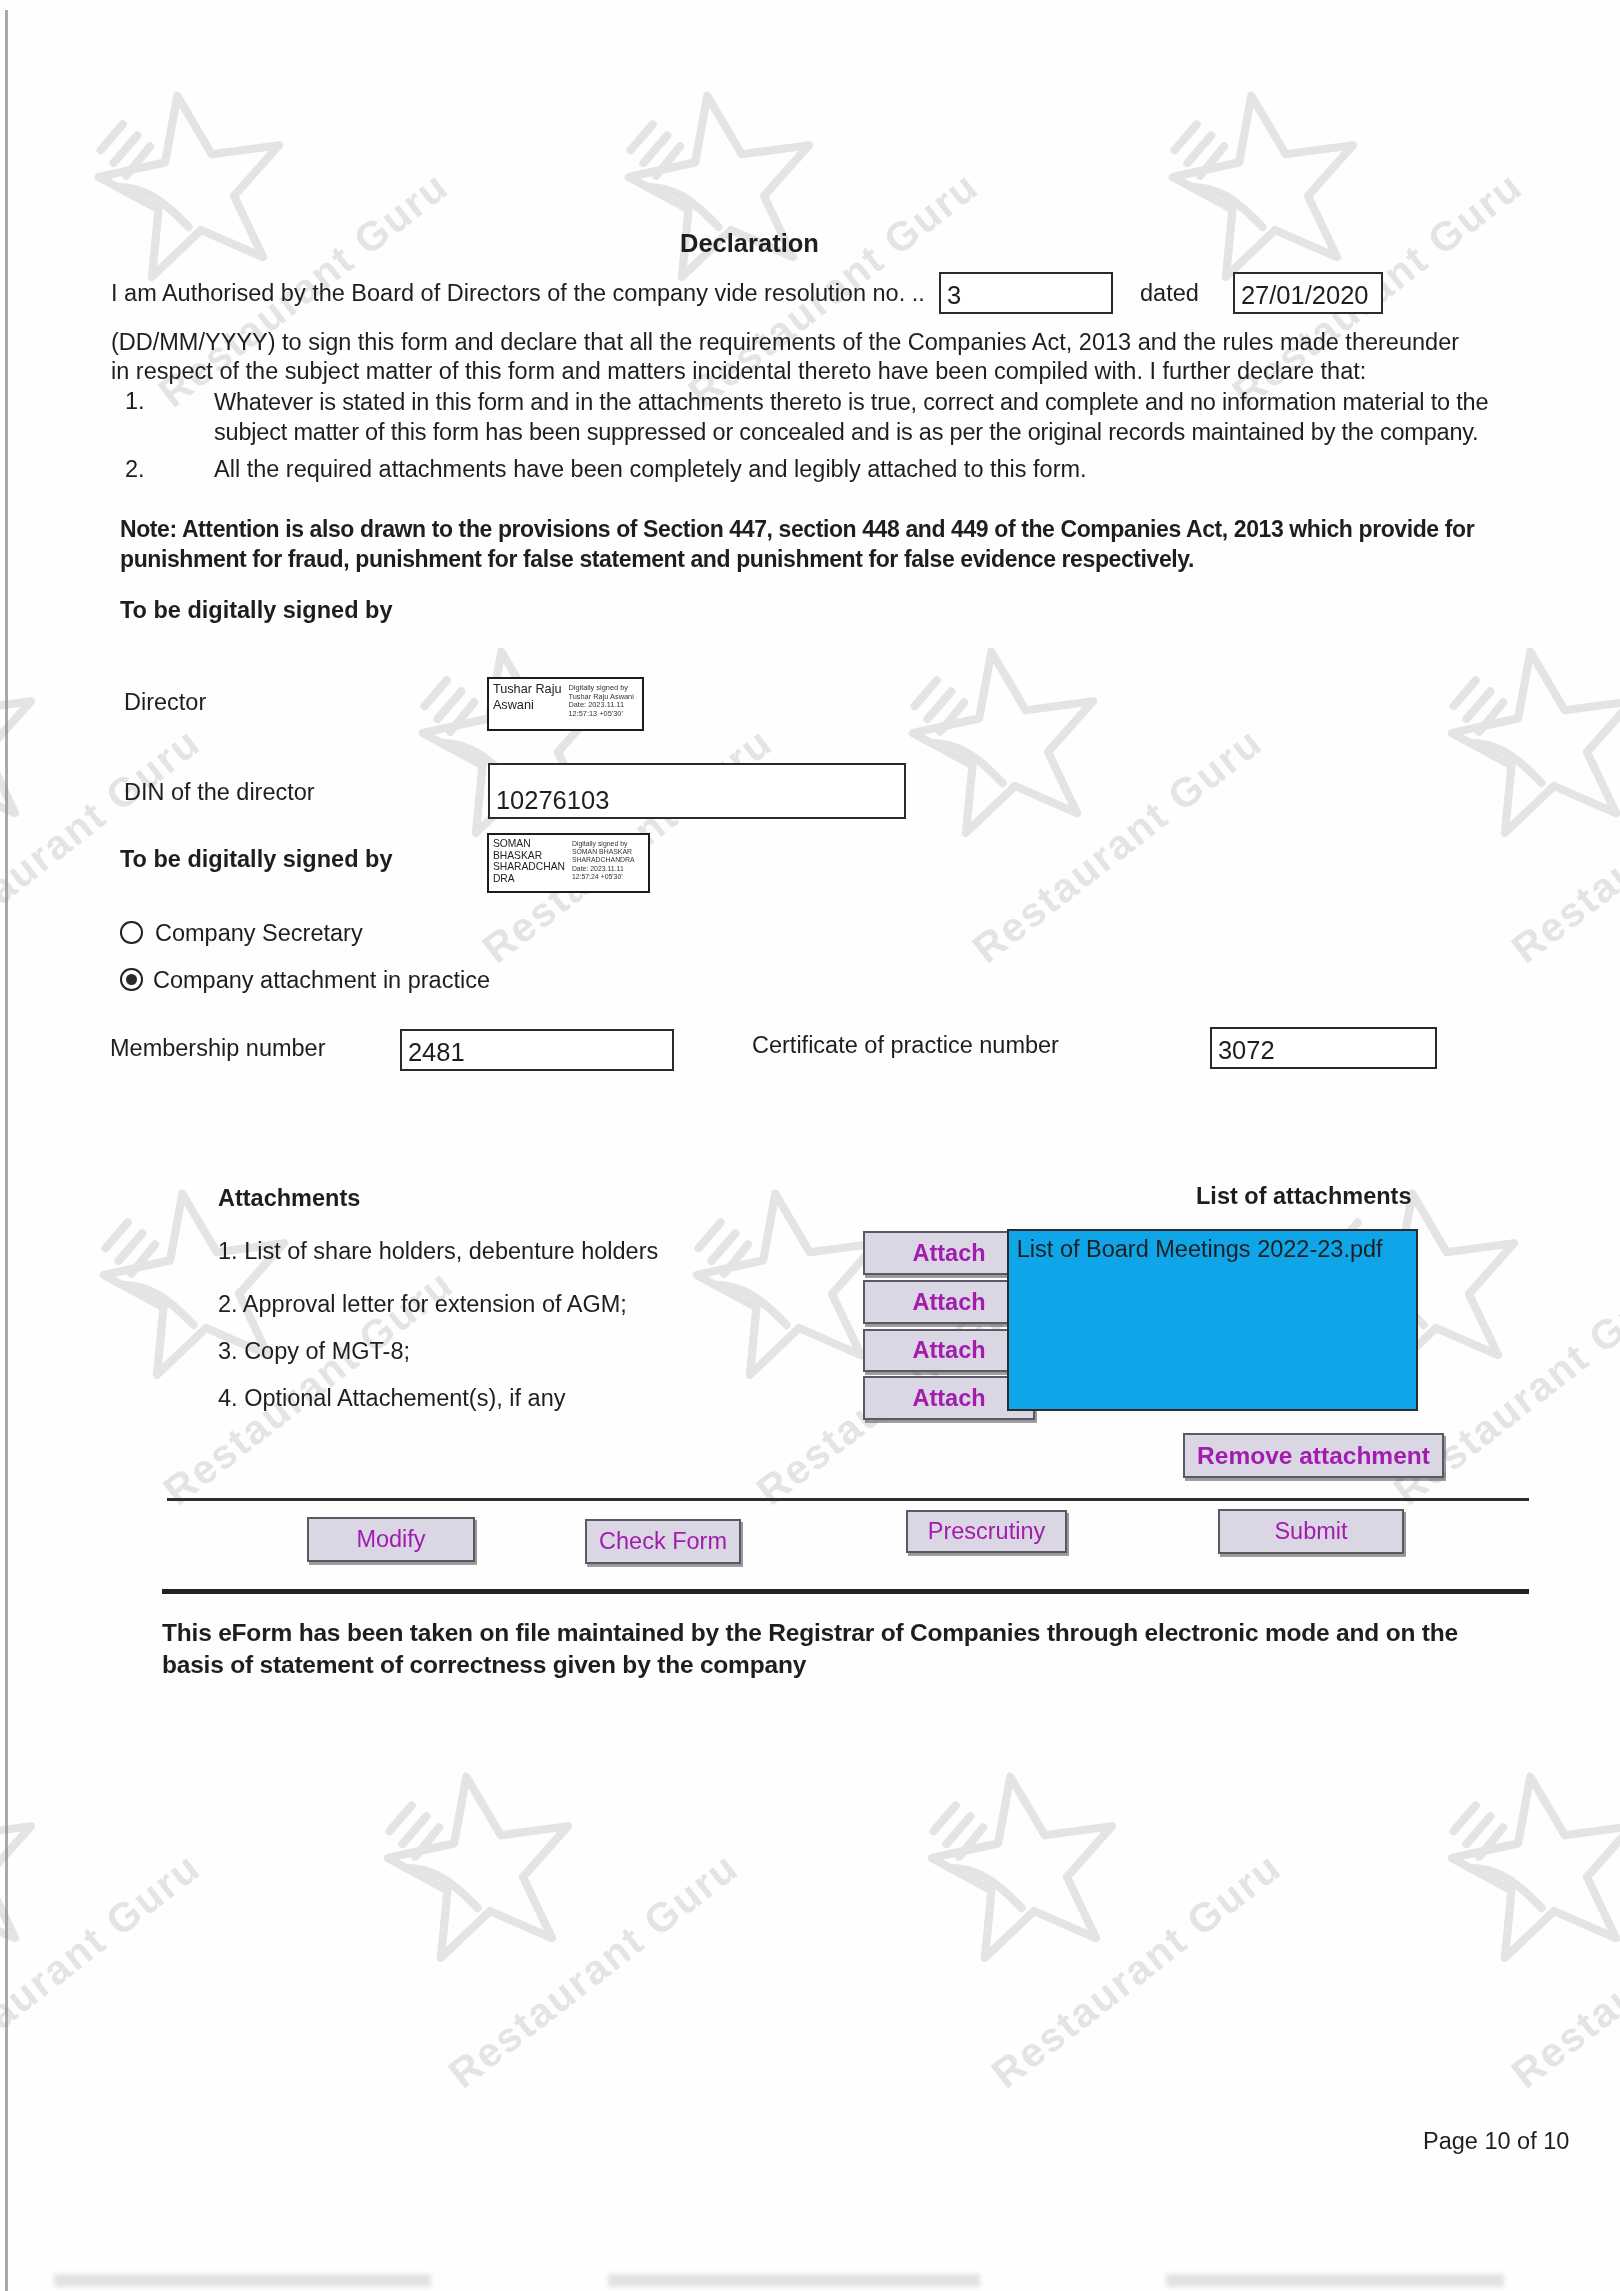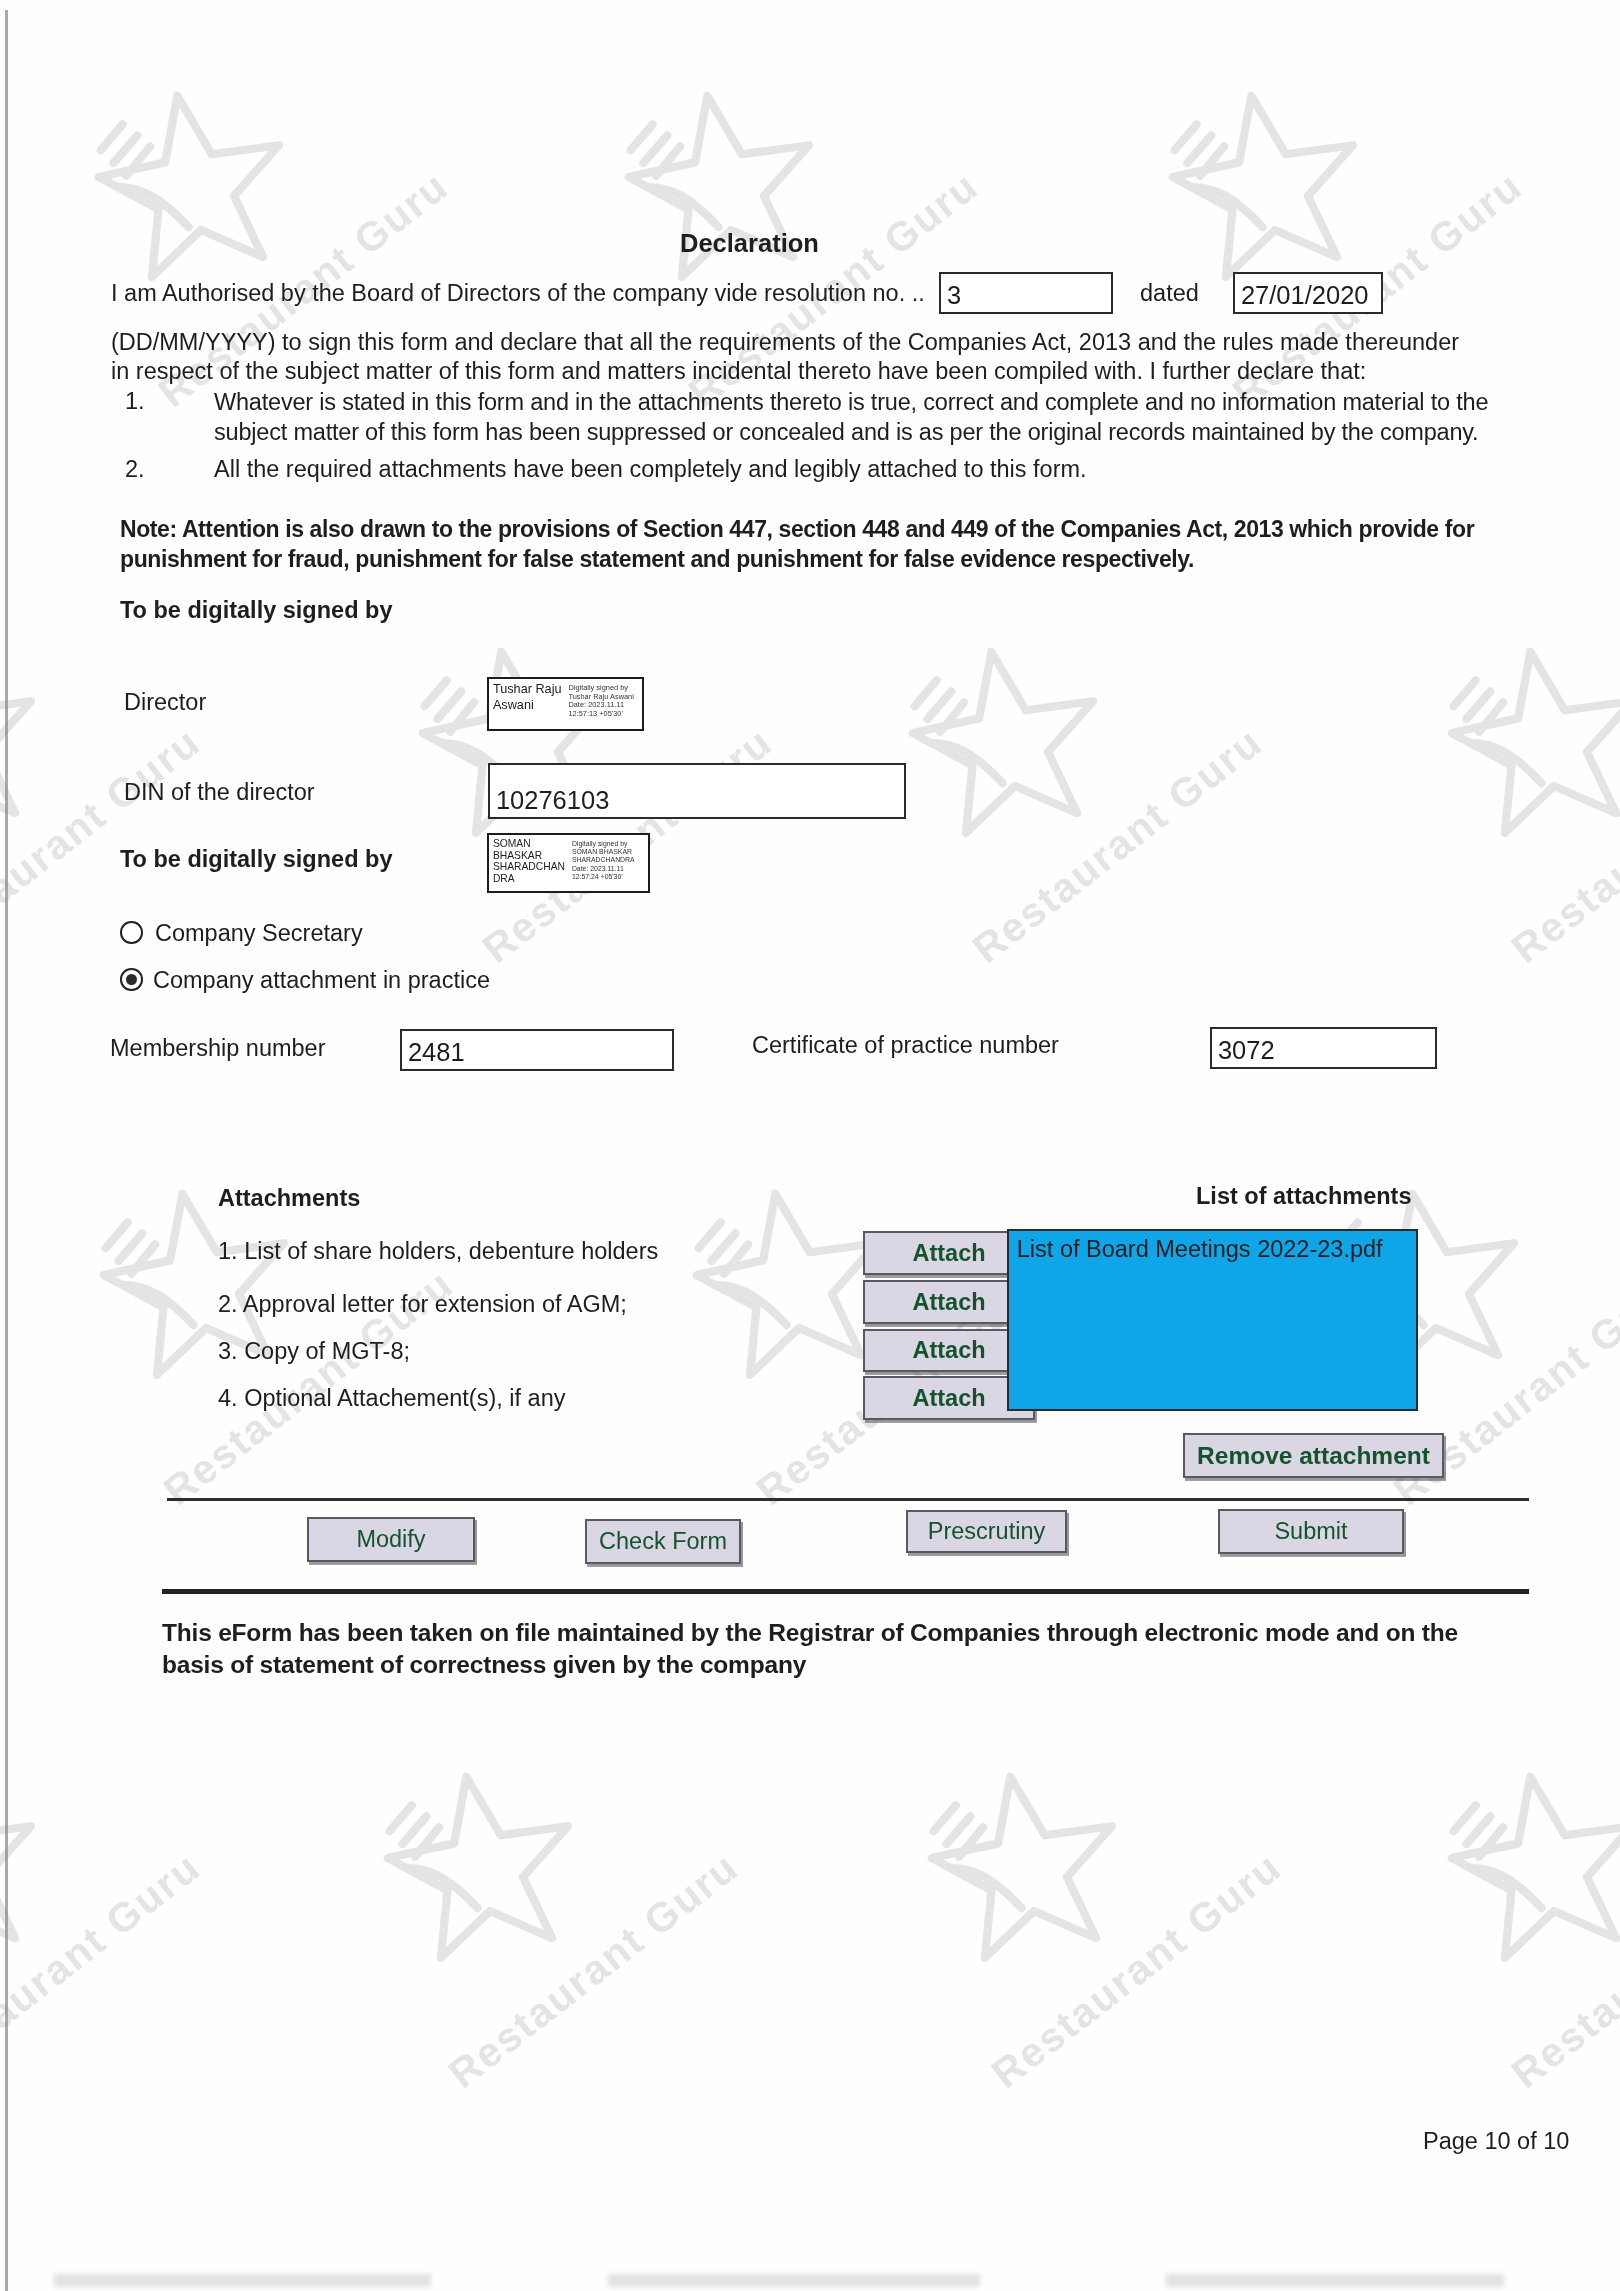--- a/index.html
+++ b/index.html
@@ -8,21 +8,21 @@
   .abs{position:absolute;}
   .txt{font-size:23.5px;line-height:29px;white-space:nowrap;}
   .wrap{white-space:normal;}
   .b{font-weight:bold;}
   
   .fbox{background:#fff;border:2px solid #2b2b2b;box-sizing:border-box;font-size:25.5px;
         display:flex;align-items:flex-end;padding:2px 5.9px;}
   
   .btn{background:#dad6e4;border:2px solid #5a5862;box-shadow:2px 2.9px 0 rgba(70,70,75,.55);
        box-sizing:border-box;display:flex;align-items:center;justify-content:center;
-       font-size:23.5px;color:#14532d;cursor:pointer;}
+       font-size:23.5px;color:#a21caf;cursor:pointer;}
   .btn.bold{font-weight:bold;}
   
   .sigbox{background:#fff;border:2.9px solid #1c1c1c;box-sizing:border-box;display:flex;
           gap:6.9px;padding:2.9px 3.9px;align-items:flex-start;}
   .signame1{font-size:12.7px;line-height:15.7px;color:#222;}
   .signame2{font-size:10.3px;line-height:11.8px;color:#222;}
   .sigdetail1{font-size:7.4px;line-height:8.8px;color:#333;padding-top:2px;}
   .sigdetail2{font-size:6.9px;line-height:8.3px;color:#333;padding-top:2px;}
   
   .radio{width:22.5px;height:22.5px;border:2.5px solid #222;border-radius:50%;box-sizing:border-box;

